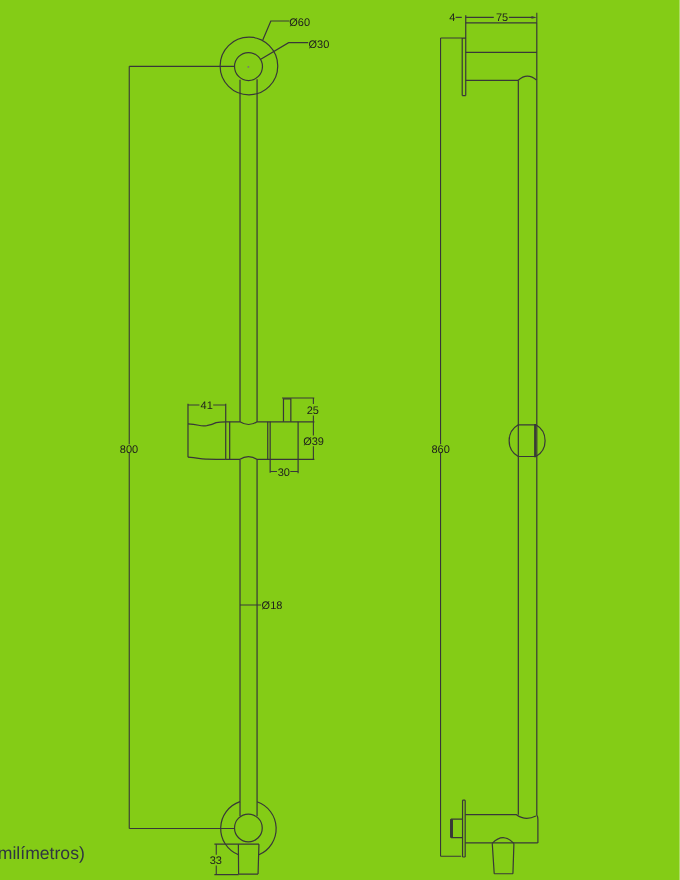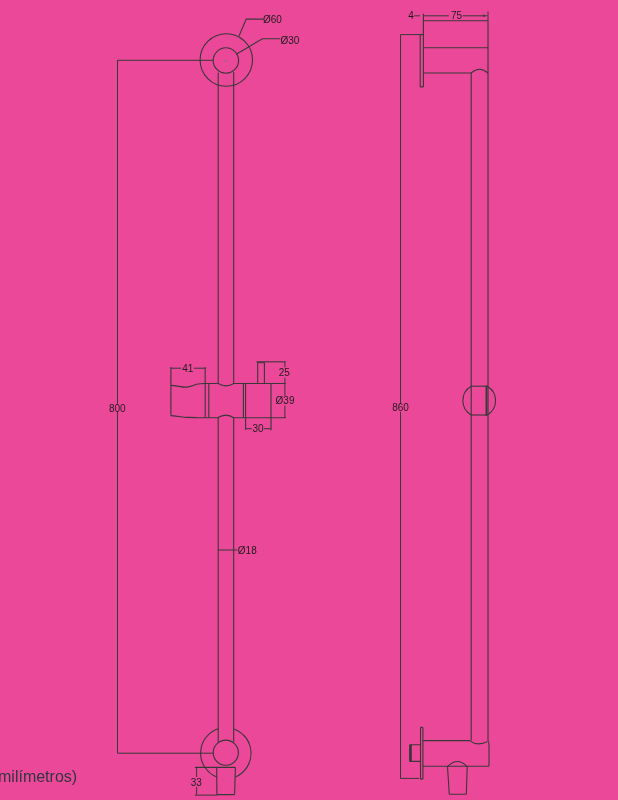--- a/index.html
+++ b/index.html
@@ -1,16 +1,16 @@
 <!DOCTYPE html>
 <html><head>
 <meta charset="utf-8">
 <style>
   html,body{margin:0;padding:0;background:#ffffff;}
-  .wrap{position:relative;width:618px;height:800px;background:#ec4899;overflow:hidden;}
+  .wrap{position:relative;width:618px;height:800px;background:#84cc16;overflow:hidden;}
   svg{position:absolute;left:0;top:0;filter:blur(0.4px);}
   svg text{font-family:"Liberation Sans",sans-serif;font-size:10px;fill:#1d1d1d;}
   .cap{position:absolute;left:-2px;top:768px;font-family:"Liberation Sans",sans-serif;
        font-size:16px;color:#2f3641;letter-spacing:0px;}
 </style>
 </head>
 <body>
 <div class="wrap">
 <svg width="618" height="800" viewBox="0 0 618 800">
 <g fill="none" stroke="#383838" stroke-width="1.1">

